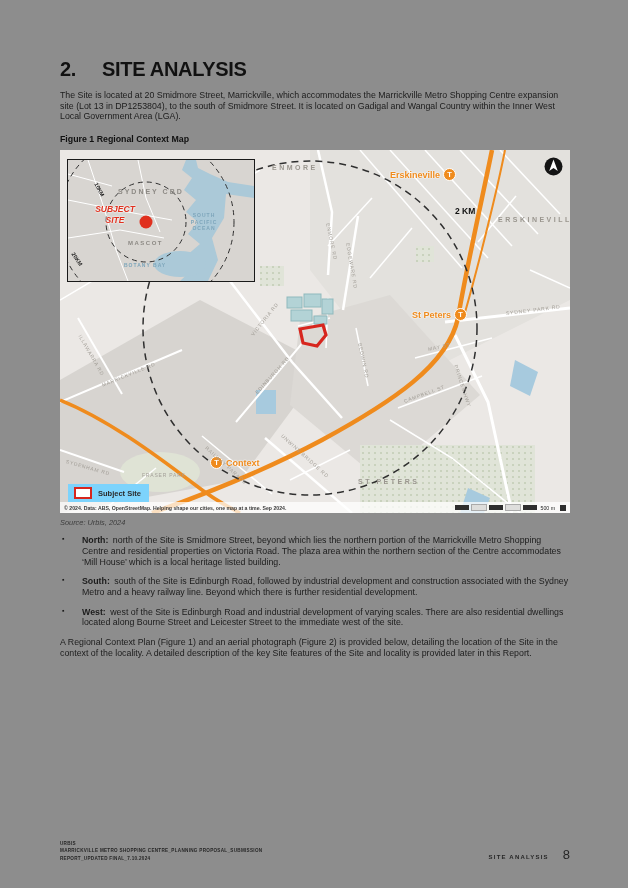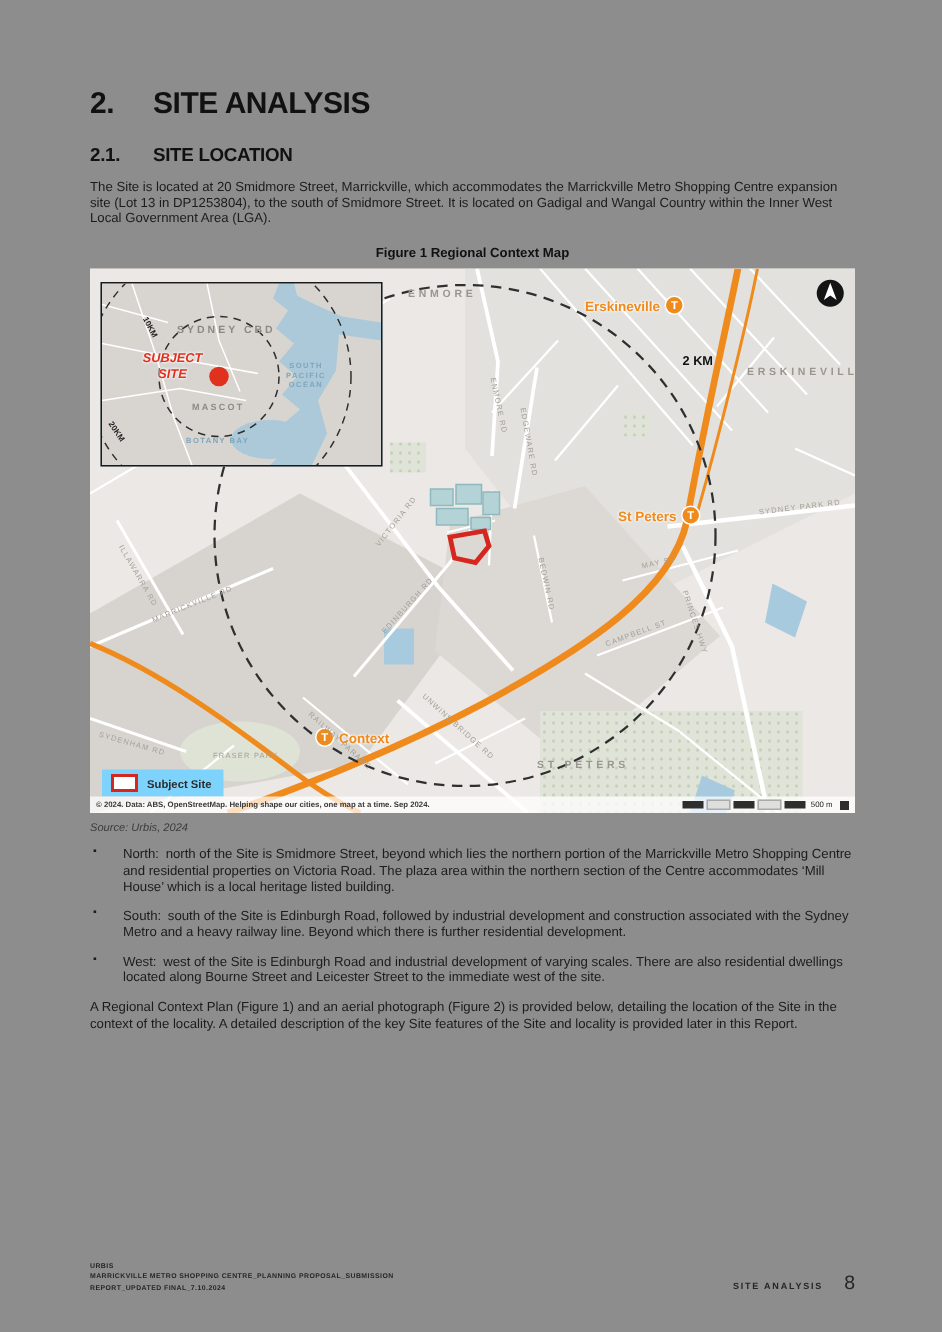--- a/index.html
+++ b/index.html
@@ -6,27 +6,27 @@
   .page{position:relative;width:628px;height:888px;background:#8d8d8d;
         font-family:"Liberation Sans",sans-serif;color:#1c1c1c;overflow:hidden;}
   .content{position:absolute;left:60px;top:0;width:510px;}
 
   .h1row{display:flex;margin-top:58px;font-weight:bold;font-size:20px;letter-spacing:-0.3px;color:#111;}
   .h1row .num{width:42px;flex:none;}
   .h2row{display:flex;margin-top:15px;font-weight:bold;font-size:12.5px;letter-spacing:-0.2px;color:#111;}
   .h2row .num{width:42px;flex:none;}
 
   p.body{font-size:8.8px;line-height:1.22;margin:9px 0 0 0;color:#1c1c1c;}
-  p.figcap{font-size:8.8px;font-weight:bold;margin:12px 0 6px 0;color:#111;text-align:center;}
+  p.figcap{font-size:8.8px;font-weight:bold;margin:12px 0 6px 0;color:#111;}
   p.source{font-size:7.4px;font-style:italic;color:#3d3d3d;margin:5px 0 0 0;}
 
   ul.bullets{list-style:none;margin:8px 0 0 0;padding:0;}
   ul.bullets li{position:relative;padding-left:22px;margin-bottom:9px;font-size:8.8px;line-height:1.22;}
   ul.bullets li .marker{position:absolute;left:2px;top:0;font-size:7px;}
-  ul.bullets li .lead{font-weight:normal;margin-right:2px;}
+  ul.bullets li .lead{font-weight:bold;margin-right:2px;}
 
   
   .map{position:relative;width:510px;height:363px;background:#ebe8e5;overflow:hidden;}
   .map svg.base{position:absolute;left:0;top:0;}
 
   .lbl-area{position:absolute;font-size:7px;letter-spacing:2.5px;color:#9a968f;font-weight:bold;white-space:nowrap;}
   .st{position:absolute;font-size:5px;letter-spacing:0.8px;color:#a39f98;white-space:nowrap;transform-origin:left center;}
   .radius-lbl{position:absolute;font-size:8.5px;font-weight:bold;color:#111;white-space:nowrap;}
 
   .station{position:absolute;display:flex;align-items:center;gap:3px;white-space:nowrap;}
@@ -75,24 +75,20 @@
 <body>
 
 <div class="page">
   <div class="content">
 
     <div class="h1row">
       <span class="num">2.</span>
       <span>SITE ANALYSIS</span>
     </div>
 
-    <div class="h2row">
-      <span class="num">2.1.</span>
-      <span>SITE LOCATION</span>
-    </div>
 
     <p class="body">The Site is located at 20 Smidmore Street, Marrickville, which accommodates the Marrickville Metro Shopping Centre expansion site (Lot 13 in DP1253804), to the south of Smidmore Street. It is located on Gadigal and Wangal Country within the Inner West Local Government Area (LGA).</p>
 
     <p class="figcap">Figure 1 Regional Context Map</p>
 
     <div class="map">
       <svg class="base" width="510" height="363" viewBox="0 0 510 363">
 
         <rect x="0" y="0" width="510" height="363" fill="#ebe8e5"></rect>
         <polygon points="250,0 510,0 510,150 340,235 250,120" fill="#e3e1dd"></polygon>

